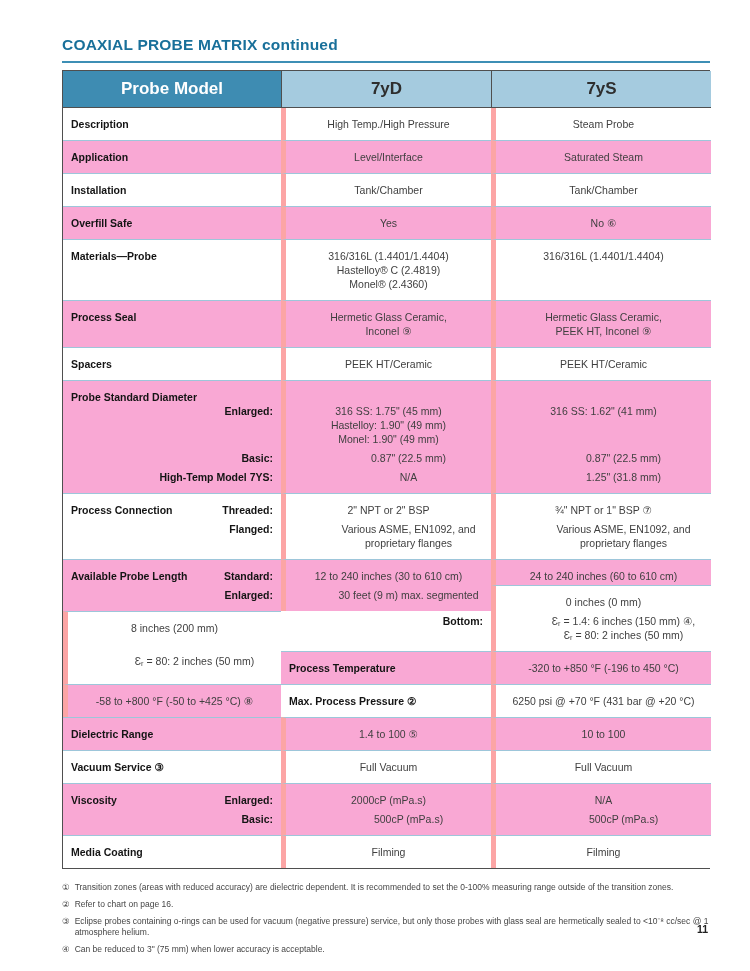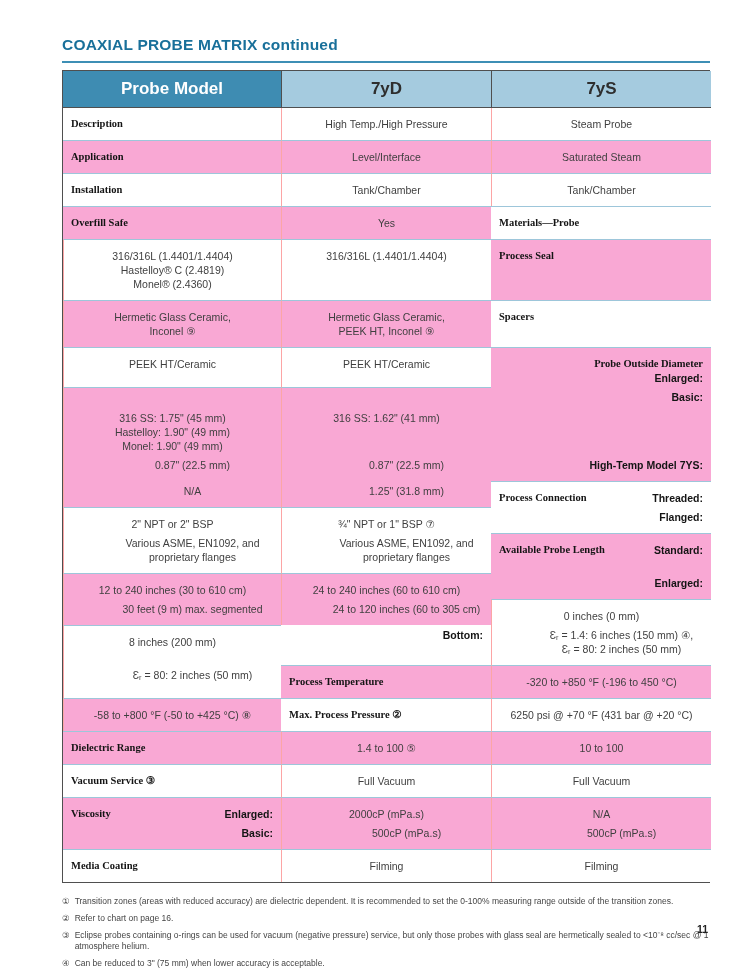--- a/index.html
+++ b/index.html
@@ -32,25 +32,25 @@
   }
   .hdr.dark  { background:#3e8cb2; color:#ffffff; }
   .hdr.light { background:#a5cbdf; color:#2e2e2e; border-left:1px solid #4f4f4f; }
 
   .c { padding:2px 8px; line-height:14px; background:#fff; }
   .c.sh { background:#f9a8d4; }
   .c.gs { border-top:1px solid #9dc6da; }
   .c.rt { padding-top:9px; }
   .c.rb { padding-bottom:9px; }
   .c.rm { padding-top:3px;padding-left:48px; }
-  .c.colv { border-left:1px solid #fca5a5; text-align:center; }
+  .c.colv { border-left:5px solid #fca5a5; text-align:center; }
   .c.padline { padding-top:23px; }
 
   .lblline { display:flex; justify-content:space-between; gap:6px; }
-  .mainlbl { font-weight:bold; color:#141414; text-align:right;font-family:Liberation Serif, serif; }
+  .mainlbl { font-weight:bold; color:#141414; text-align:left; }
   .sublbl  { font-weight:bold; color:#141414; text-align:right; margin-left:auto; white-space:nowrap; }
   .vl { line-height:14px; }
 
   
   .footnotes { margin-top:13px; }
   .fn { display:flex; gap:5px; font-size:8.5px; color:#454545; line-height:1.35; margin-bottom:5.5px; }
   .fn .m { flex:0 0 auto; }
   .fn .t { flex:1 1 auto; }
 
   .page-number {
@@ -102,20 +102,23 @@
         <div class="vl">Tank/Chamber</div>
       </div>
       <div class="c sh gs rt rb">
         <div class="lblline">
           <div class="mainlbl">Overfill Safe</div>
         </div>
       </div>
       <div class="c sh gs rt rb colv">
         <div class="vl">Yes</div>
       </div>
+      <div class="c sh gs rt rb colv">
+        <div class="vl">No ⑥</div>
+      </div>
       <div class="c gs rt rb">
         <div class="lblline">
           <div class="mainlbl">Materials—Probe</div>
         </div>
       </div>
       <div class="c gs rt rb colv">
         <div class="vl">316/316L (1.4401/1.4404)</div>
         <div class="vl">Hastelloy® C (2.4819)</div>
         <div class="vl">Monel® (2.4360)</div>
       </div>
@@ -140,21 +143,21 @@
           <div class="mainlbl">Spacers</div>
         </div>
       </div>
       <div class="c gs rt rb colv">
         <div class="vl">PEEK HT/Ceramic</div>
       </div>
       <div class="c gs rt rb colv">
         <div class="vl">PEEK HT/Ceramic</div>
       </div>
       <div class="c sh gs rt">
-        <div class="mainlbl">Probe Outside Diameter</div>
+        <div class="mainlbl">Probe Standard Diameter</div>
         <div class="lblline">
           <div class="sublbl">Enlarged:</div>
         </div>
       </div>
       <div class="c sh gs rt colv padline">
         <div class="vl">316 SS: 1.75" (45 mm)</div>
         <div class="vl">Hastelloy: 1.90" (49 mm)</div>
         <div class="vl">Monel: 1.90" (49 mm)</div>
       </div>
       <div class="c sh gs rt colv padline">
@@ -219,23 +222,20 @@
       <div class="c sh gs rt colv">
         <div class="vl">24 to 240 inches (60 to 610 cm)</div>
       </div>
       <div class="c sh rm rb">
         <div class="lblline">
           <div class="sublbl">Enlarged:</div>
         </div>
       </div>
       <div class="c sh rm rb colv">
         <div class="vl">30 feet (9 m) max. segmented</div>
-      </div>
-      <div class="c sh rm rb colv">
-        <div class="vl">24 to 120 inches (60 to 305 cm)</div>
       </div>
       <div class="c gs rt colv">
         <div class="vl">0 inches (0 mm)</div>
       </div>
       <div class="c gs rt colv">
         <div class="vl">8 inches (200 mm)</div>
       </div>
       <div class="c rm rb">
         <div class="lblline">
           <div class="sublbl">Bottom:</div>

